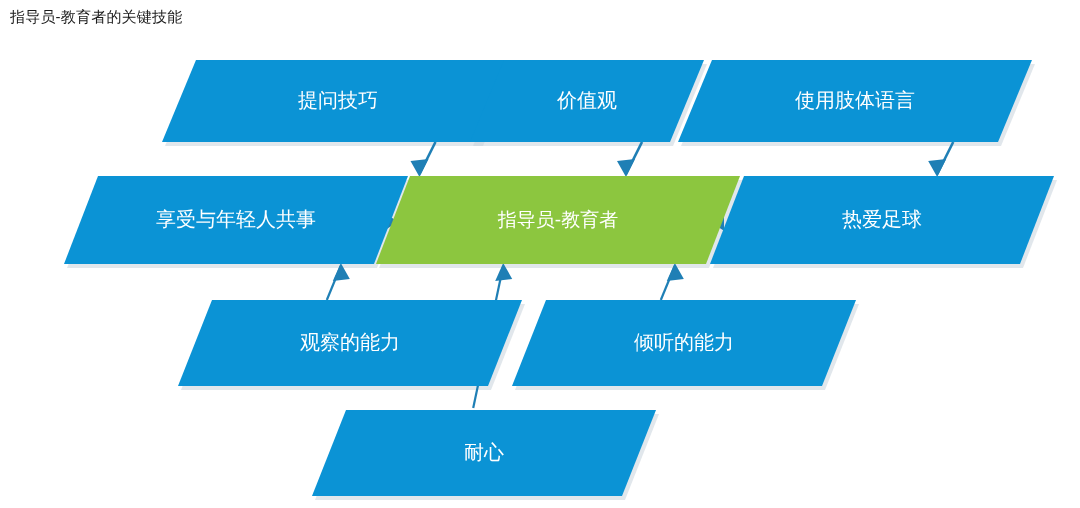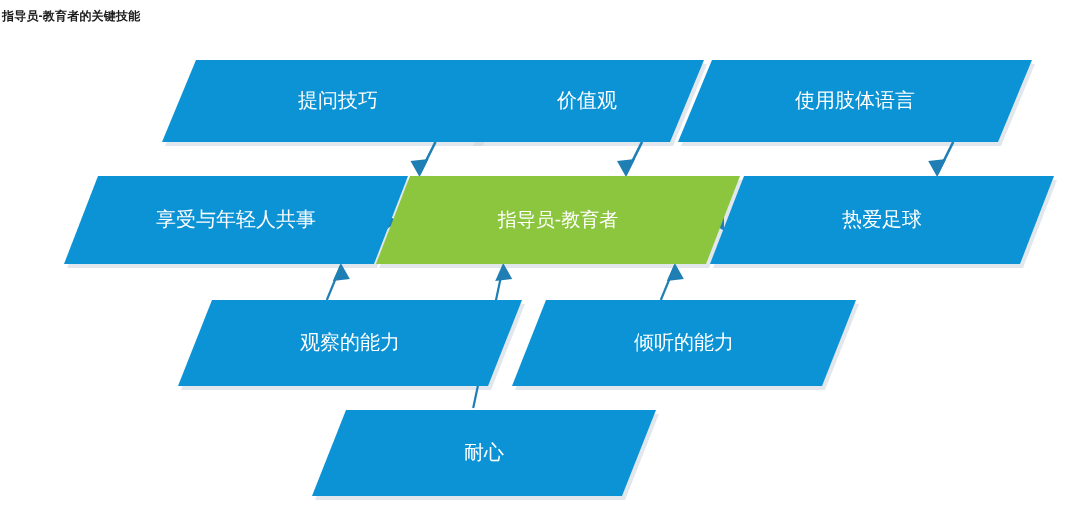--- a/index.html
+++ b/index.html
@@ -9,24 +9,24 @@
   }
   body {
     width: 1080px;
     height: 508px;
     overflow: hidden;
     font-family: "Liberation Sans", "DejaVu Sans", sans-serif;
     position: relative;
   }
   #page-title {
     position: absolute;
-    left: 2px;
+    left: 10px;
     top: 8px;
-    font-size: 12px;
-    font-weight: bold;
+    font-size: 15px;
+    font-weight: normal;
     color: #1b1b1b;
     letter-spacing: 0.2px;
     white-space: nowrap;
   }
   #diagram-canvas {
     position: absolute;
     left: 0;
     top: 0;
     width: 1080px;
     height: 508px;

